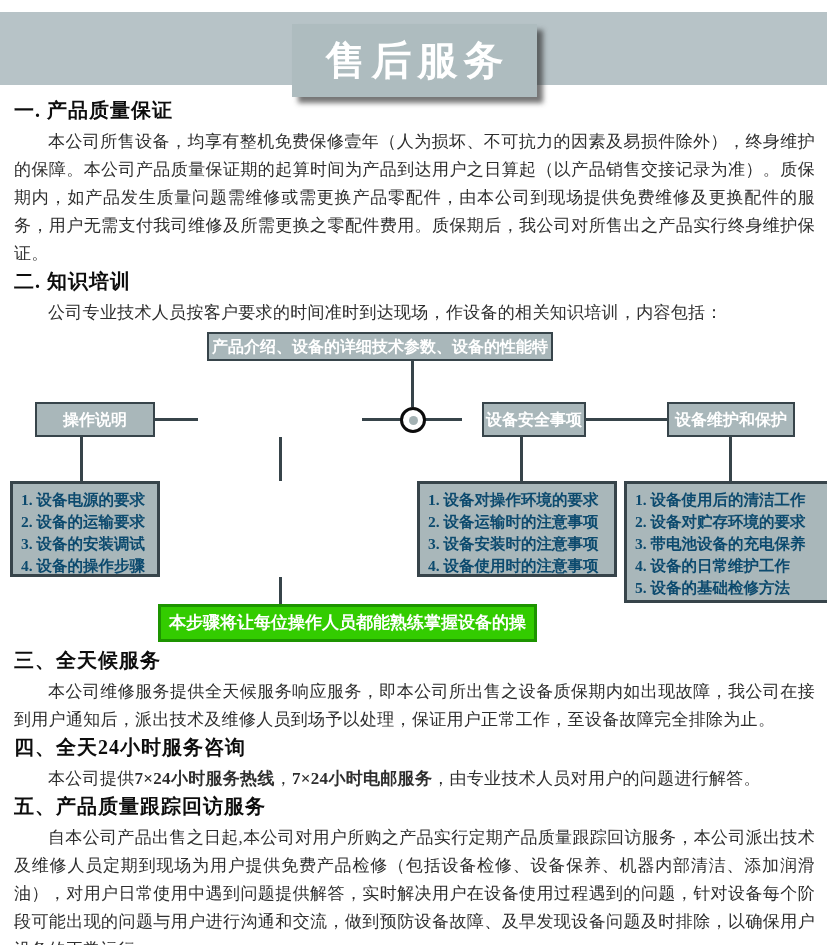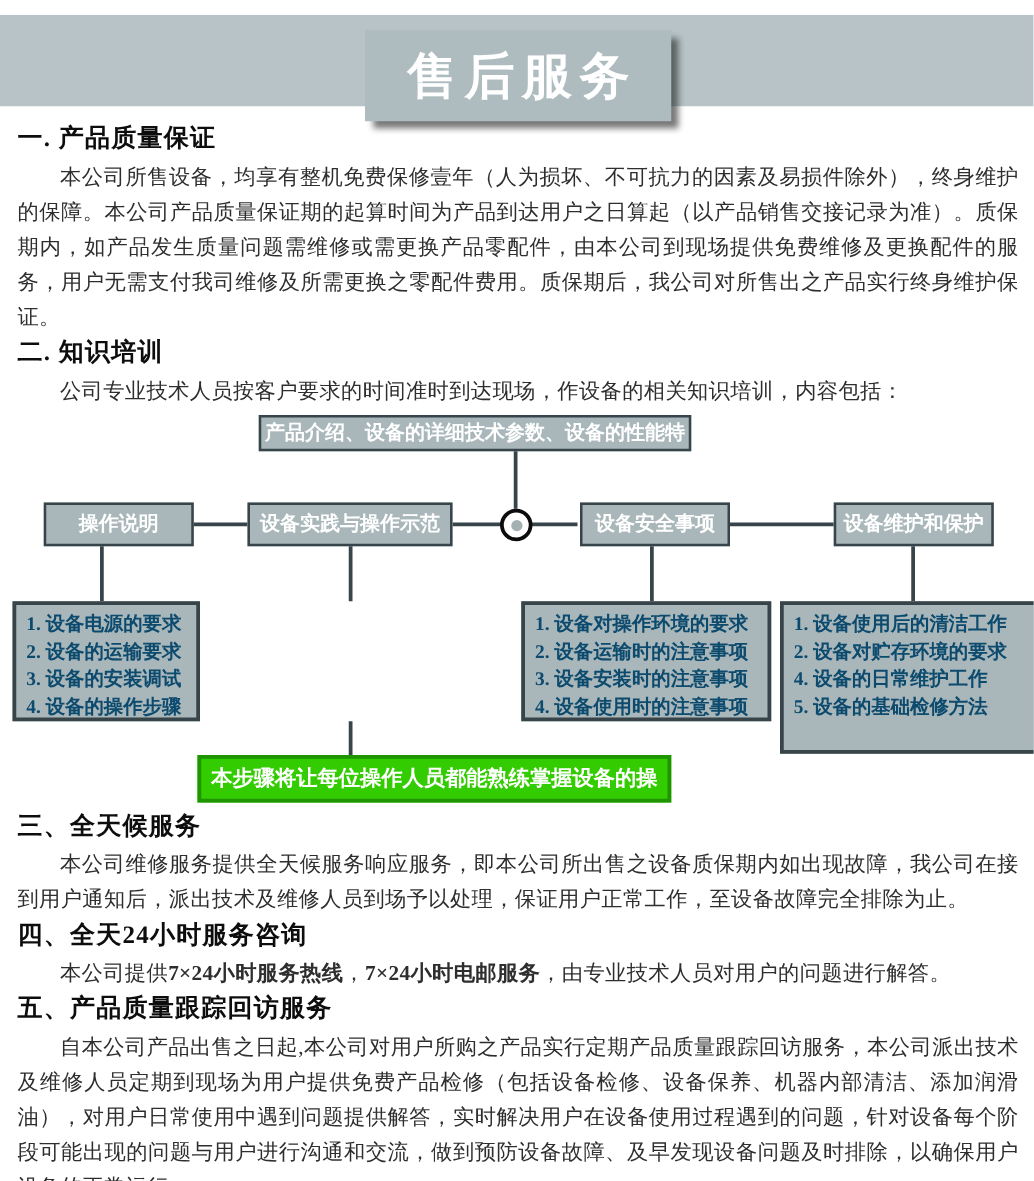--- a/index.html
+++ b/index.html
@@ -37,21 +37,21 @@
   
   .flow { position:relative; width:827px; height:318px; margin-top:2px; }
   .fnode {
     position:absolute; background:#a9b7ba; border:2px solid #37444a;
     color:#ffffff; font-weight:bold; text-align:center;
   }
   .froot { left:207px; top:3px; width:346px; height:29px; font-size:16px; line-height:25px; }
   .fb { top:73px; height:35px; font-size:16px; line-height:31px; }
   .fb1 { left:35px;  width:120px; }
   .fb2 { left:198px; width:164px; }
-  .fb3 { left:464px; width:120px; }
+  .fb3 { left:482px; width:104px; }
   .fb4 { left:667px; width:128px; }
   .flist {
     position:absolute; top:152px; background:#a9b7ba; border:3px solid #37444a;
     color:#0c4a6e; font-weight:bold; font-size:15.5px; line-height:22px;
     padding:5px 8px; text-align:left;
   }
   .fl1 { left:10px;  width:150px; height:96px; }
   .fl2 { left:198px; width:165px; height:96px; }
   .fl3 { left:417px; width:200px; height:96px; }
   .fl4 { left:624px; width:206px; height:122px; }
@@ -96,21 +96,20 @@
     <div class="hline" style="left:133px; top:89px; width:65px;"></div>
     <div class="hline" style="left:362px; top:89px; width:40px;"></div>
     <div class="hline" style="left:424px; top:89px; width:38px;"></div>
     <div class="hline" style="left:582px; top:89px; width:85px;"></div>
 
     <div class="hub">
         <i></i>
       </div>
 
     <div class="fnode fb fb1">操作说明</div>
-    <div class="fnode fb fb2">设备实践与操作示范</div>
     <div class="fnode fb fb3">设备安全事项</div>
     <div class="fnode fb fb4">设备维护和保护</div>
 
     <div class="vline" style="left:80px;  top:108px; height:44px;"></div>
     <div class="vline" style="left:279px; top:108px; height:44px;"></div>
     <div class="vline" style="left:520px; top:108px; height:44px;"></div>
     <div class="vline" style="left:729px; top:108px; height:44px;"></div>
 
     <div class="flist fl1">
       <div>1. 设备电源的要求</div>
@@ -120,20 +119,21 @@
     </div>
     <div class="flist fl3">
       <div>1. 设备对操作环境的要求</div>
       <div>2. 设备运输时的注意事项</div>
       <div>3. 设备安装时的注意事项</div>
       <div>4. 设备使用时的注意事项</div>
     </div>
     <div class="flist fl4">
       <div>1. 设备使用后的清洁工作</div>
       <div>2. 设备对贮存环境的要求</div>
+      <div>3. 带电池设备的充电保养</div>
       <div>4. 设备的日常维护工作</div>
       <div>5. 设备的基础检修方法</div>
     </div>
 
     <div class="vline" style="left:279px; top:248px; height:27px;"></div>
 
     <div class="fresult">本步骤将让每位操作人员都能熟练掌握设备的操作</div>
   </div>
 
   <h2 class="sec mt3">三、全天候服务</h2>

